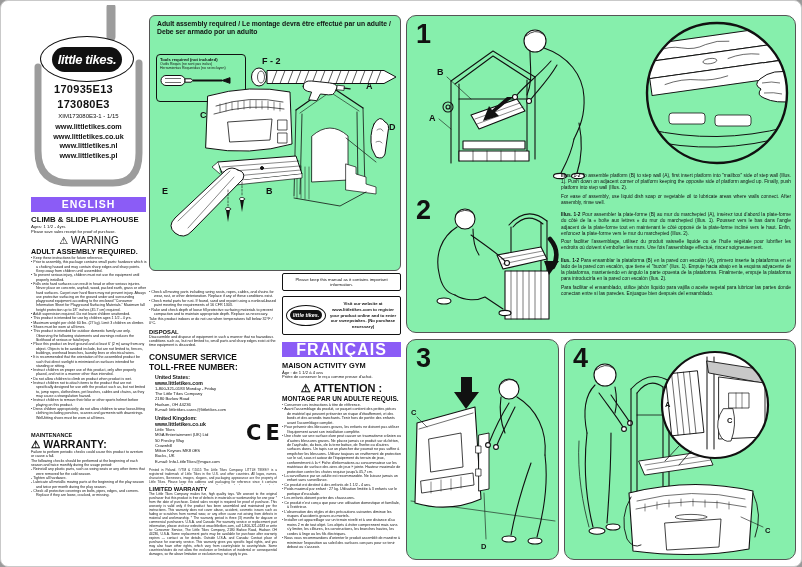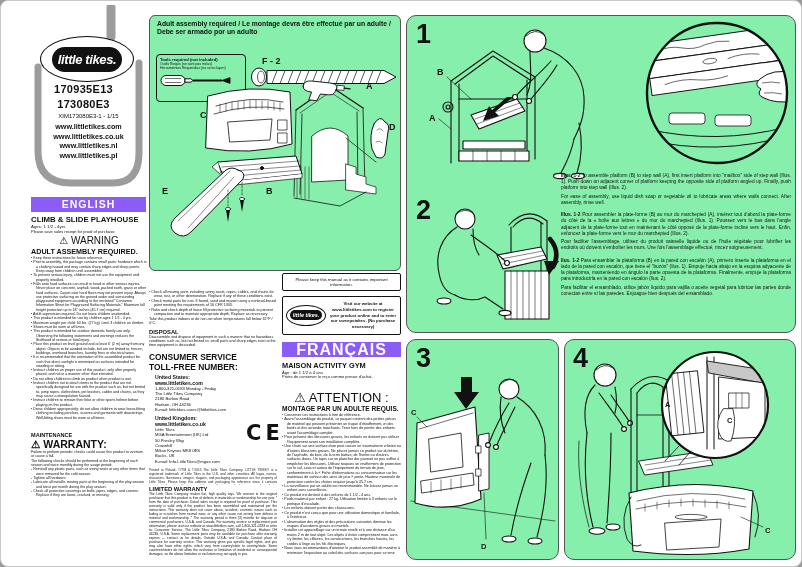--- a/index.html
+++ b/index.html
@@ -226,21 +226,21 @@
         <div class="logo-ring">
             <div class="logo-pill">little tikes.</div>
           </div>
       </div>
       <div class="ctr bold" style="flex:1;font-size:4.3px;line-height:1.35;">Visit our website at www.littletikes.com to register your product online and to enter our sweepstakes. (No purchase necessary)</div>
     </div>
     <div class="bar" style="margin-top:7px;height:15px;font-size:16px;line-height:15px;">FRANÇAIS</div>
     <div class="bold" style="font-size:7.4px;margin-top:4px;">MAISON ACTIVITY GYM</div>
     <div class="t42">Âge : de 1 1/2 à 4 ans</div>
     <div class="t40">Prière de conserver le reçu comme preuve d'achat.</div>
-    <div class="ctr" style="font-size:13px;font-weight:normal;margin-top:10px;">
+    <div class="ctr" style="font-size:11px;font-weight:bold;margin-top:2px;">
       <span>⚠</span>
       <span>ATTENTION :</span>
     </div>
     <div class="bold" style="font-size:6.6px;">MONTAGE PAR UN ADULTE REQUIS.</div>
     <div class="t37" style="margin-top:1px;">
         <div class="b">Conserver ces instructions à titre de référence.</div>
         <div class="b">Avant l'assemblage du produit, ce paquet contient des petites pièces de matériel qui peuvent présenter un risque d'étouffement, et des bords et des arrondis tranchants. Tenir hors de portée des enfants avant l'assemblage complet.</div>
         <div class="b">Pour prévenir des blessures graves, les enfants ne doivent pas utiliser l'équipement avant son installation complète.</div>
         <div class="b">Une chute sur une surface dure peut causer un traumatisme crânien ou d'autres blessures graves. Ne placez jamais ce produit sur du béton, de l'asphalte, du bois, de la terre battue, de l'herbe ou d'autres surfaces dures. Un tapis sur un plancher dur pourrait ne pas suffire à empêcher les blessures. Utilisez toujours un revêtement de protection sur le sol, sous et autour de l'équipement du terrain de jeux, conformément à la « Fiche d'informations au consommateur sur les matériaux de surface des aires de jeux » jointe. Hauteur maximale de protection contre les chutes requise jusqu'à 45,7 cm.</div>
         <div class="b">La surveillance par un adulte est recommandée. Ne laissez jamais un enfant sans surveillance.</div>

